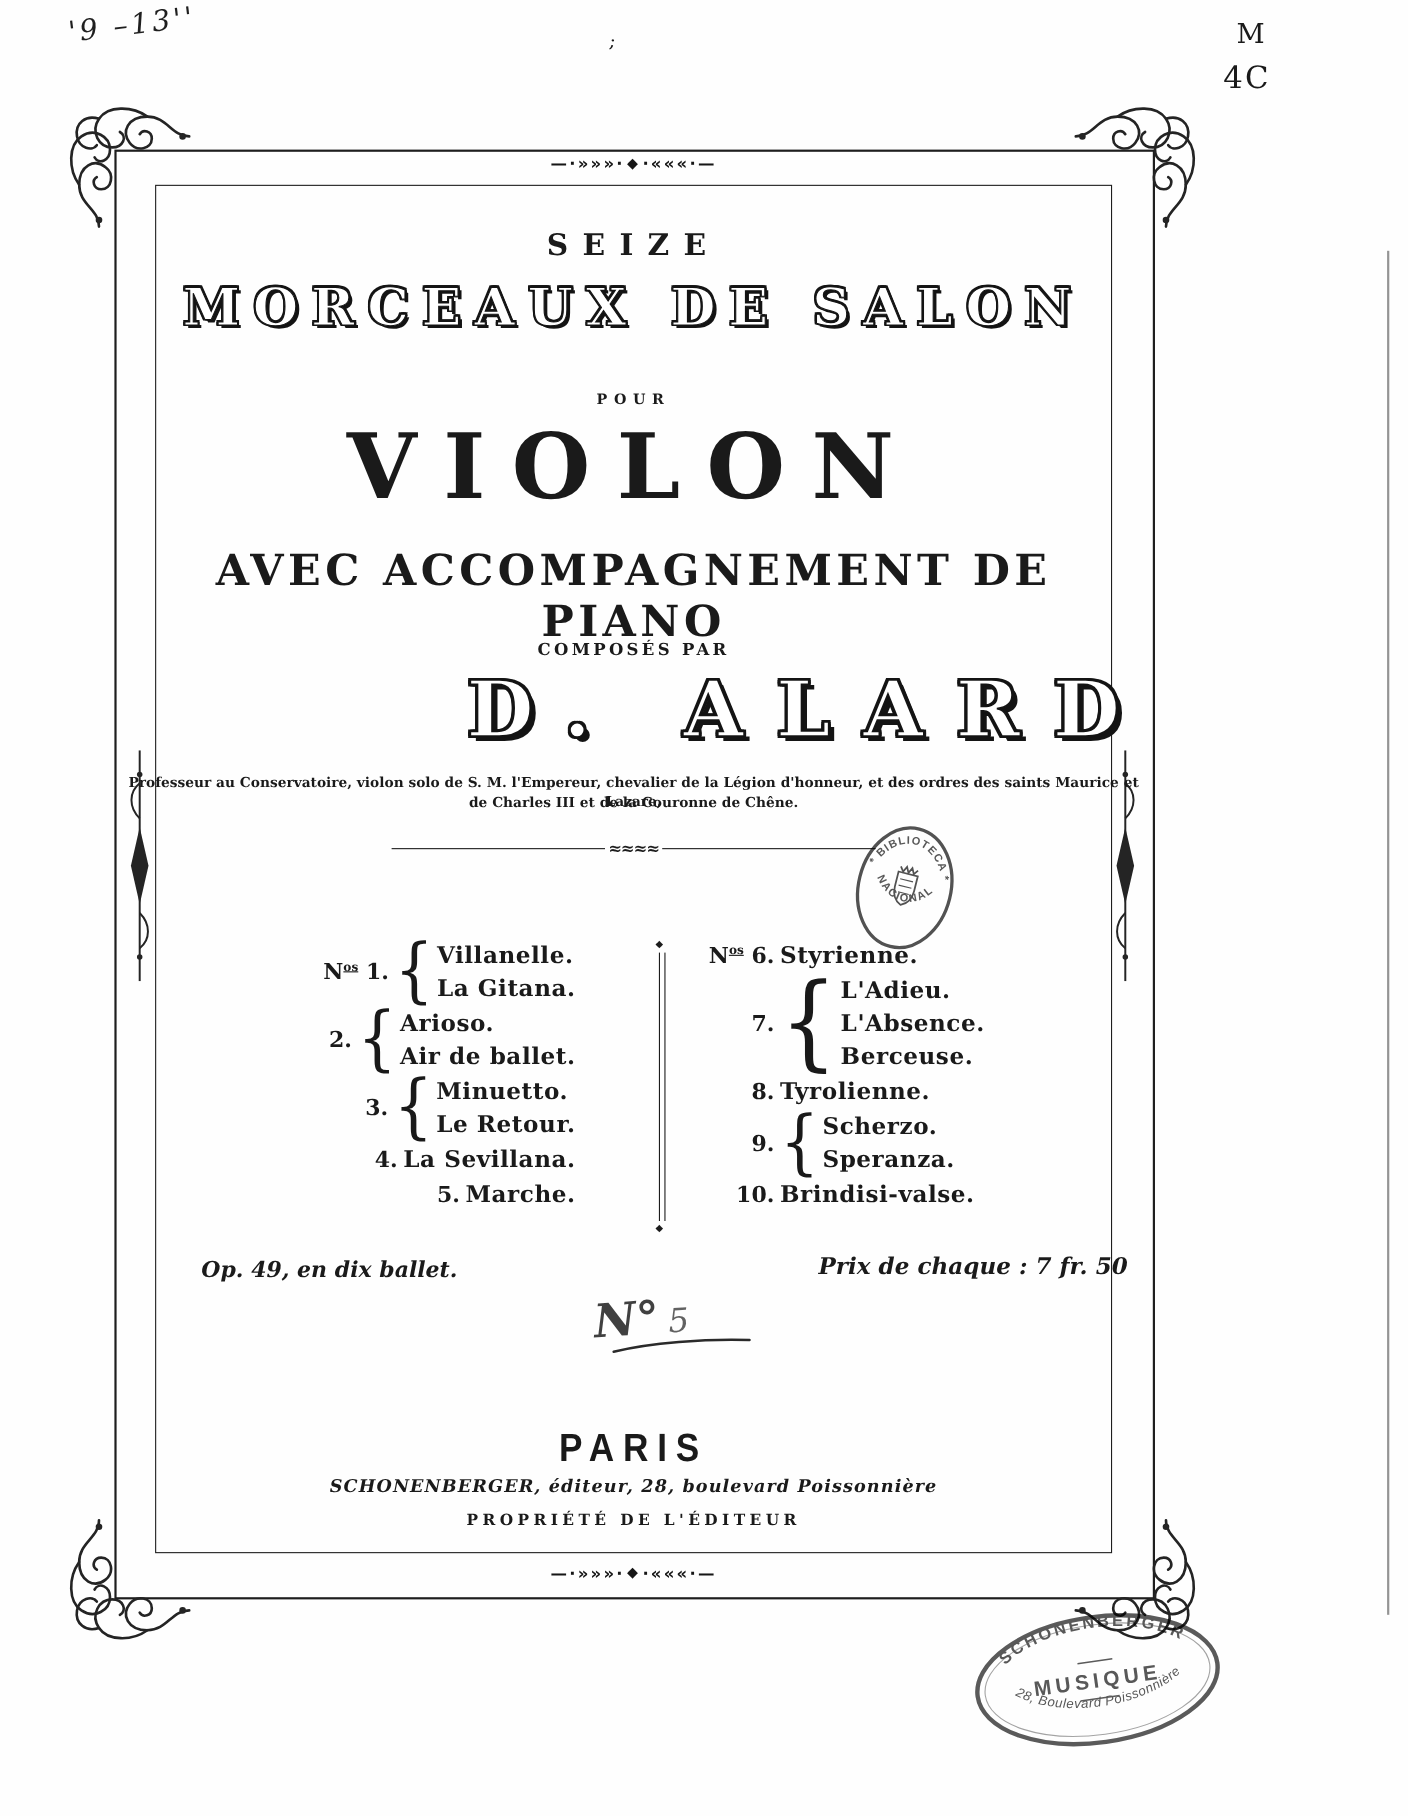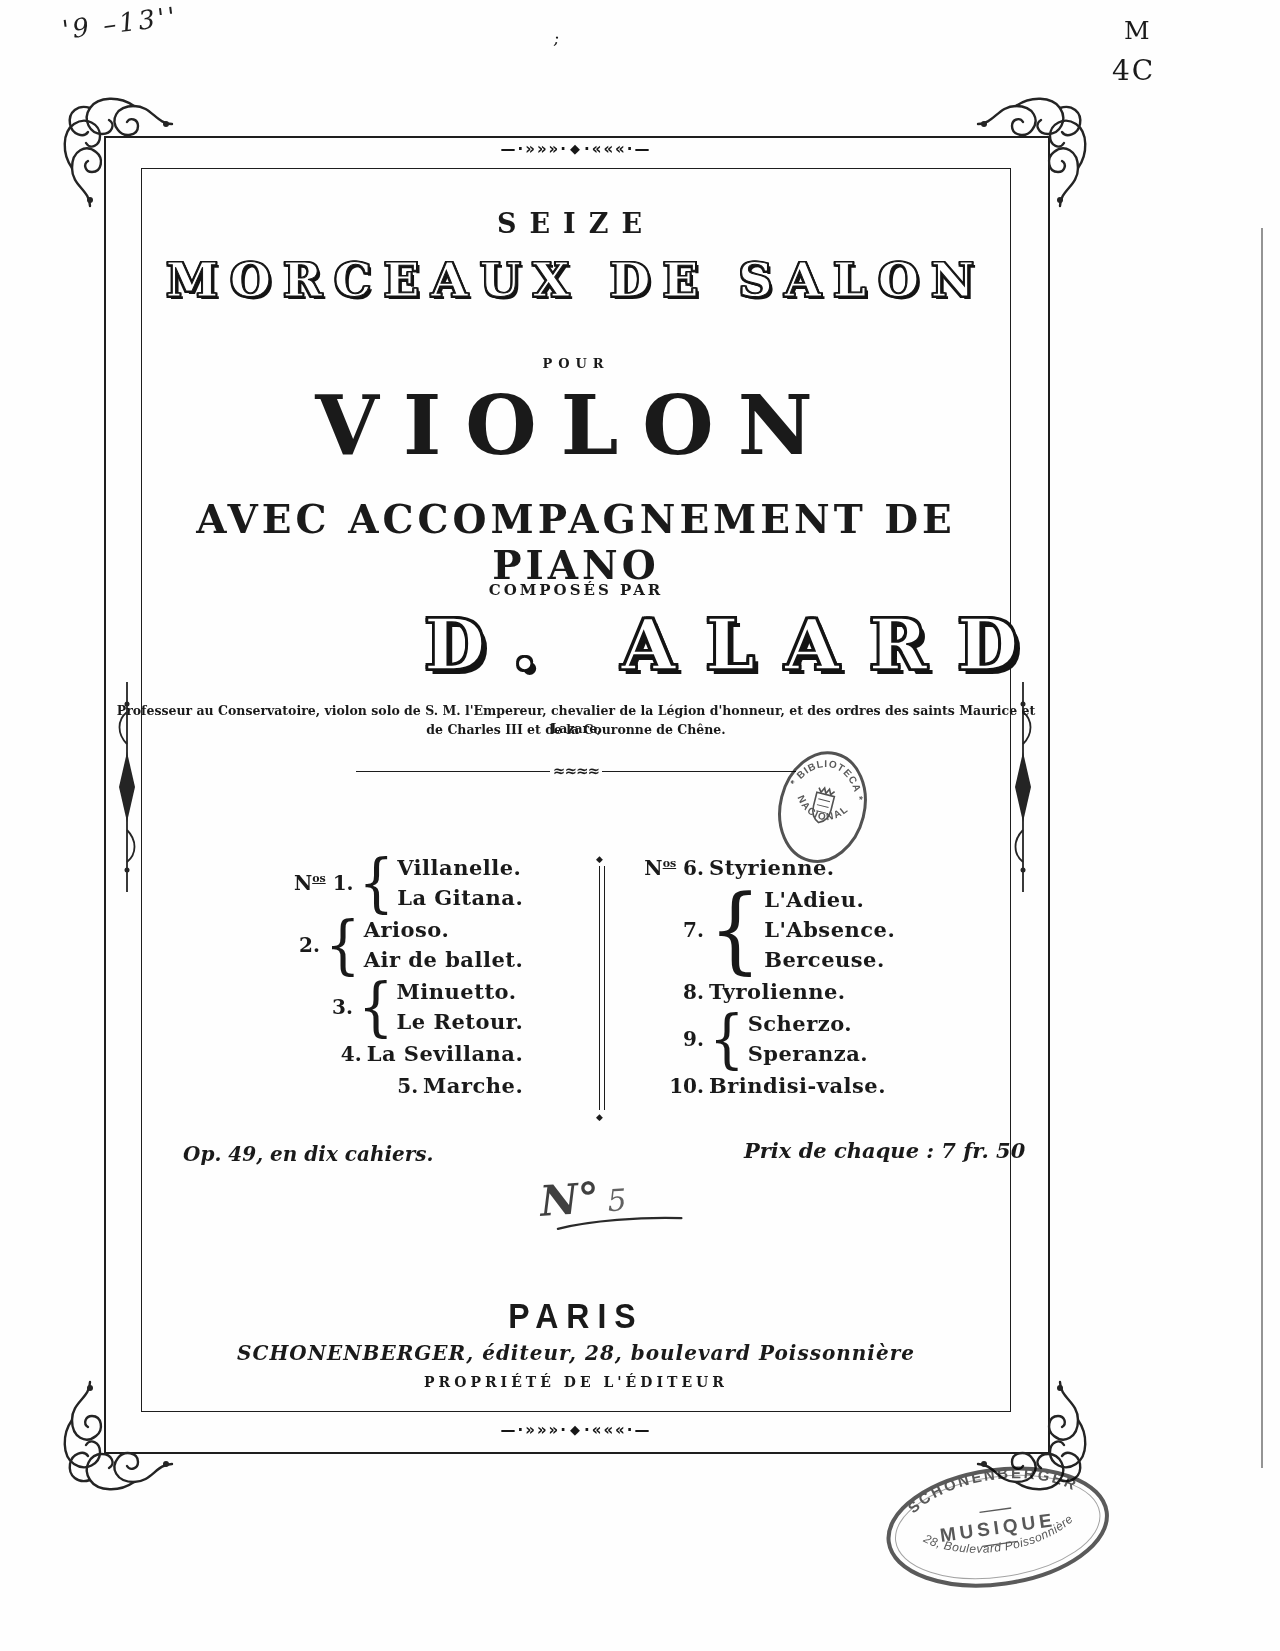--- a/index.html
+++ b/index.html
@@ -93,21 +93,21 @@
   .opus{left:183px;top:1142px;font-size:20px;}
   .price{left:744px;top:1138px;font-size:21px;}
   .hand-no{left:540px;top:1172px;transform:rotate(-4deg);}
   .hand-no .n{font-size:42px;font-style:italic;font-weight:700;opacity:.85;}
   .hand-no .v{font-size:30px;font-style:italic;opacity:.7;margin-left:8px;}
   .hand-no svg{display:block;margin-top:-6px;margin-left:14px;}
 
   
   .paris{top:1298px;font-size:32px;font-weight:700;letter-spacing:8px;
          font-family:"Liberation Sans","DejaVu Sans",sans-serif;transform:scaleY(1.12);}
-  .publine{top:1341px;font-size:20px;font-weight:700;font-style:italic;letter-spacing:1px;}
+  .publine{top:1341px;font-size:16px;font-weight:700;font-style:italic;letter-spacing:1px;}
   .property{top:1374px;font-size:14px;font-weight:700;letter-spacing:4px;}
   .imprint{top:1457px;font-size:11px;font-weight:700;letter-spacing:1.5px;color:#2a2a2a;}
 
   
   .stamp{mix-blend-mode:multiply;opacity:.85;}
   .stamp-round{left:776px;top:748px;transform:rotate(14deg);}
   .stamp-oval{left:880px;top:1462px;transform:rotate(-8deg);}
   .stamp text{font-family:"Liberation Sans","DejaVu Sans",sans-serif;fill:#3a3a3a;}
 </style>
 </head>
@@ -319,21 +319,21 @@
       </div>
     </div>
     <div class="group">
       <div class="g-num"><span></span><sup></sup><span>10.</span></div>
       <div class="g-items">
         <div class="item">Brindisi-valse.</div>
       </div>
     </div>
   </div>
 
-  <div class="abs gothic opus">Op. 49, en dix cahiers.</div>
+  <div class="abs gothic opus">Op. 49, en dix ballet.</div>
   <div class="abs gothic price">Prix de chaque : 7 fr. 50</div>
 
   <div class="abs hand hand-no">
     <span class="n">N°</span><span class="v">5</span>
     <svg width="130" height="14">
       <path d="M2 10 C 36 4 86 4 126 8" stroke="#2a2a2a" stroke-width="2.2" fill="none" stroke-linecap="round"></path>
     </svg>
   </div>
 
   <div class="abs centered paris">PARIS</div>

